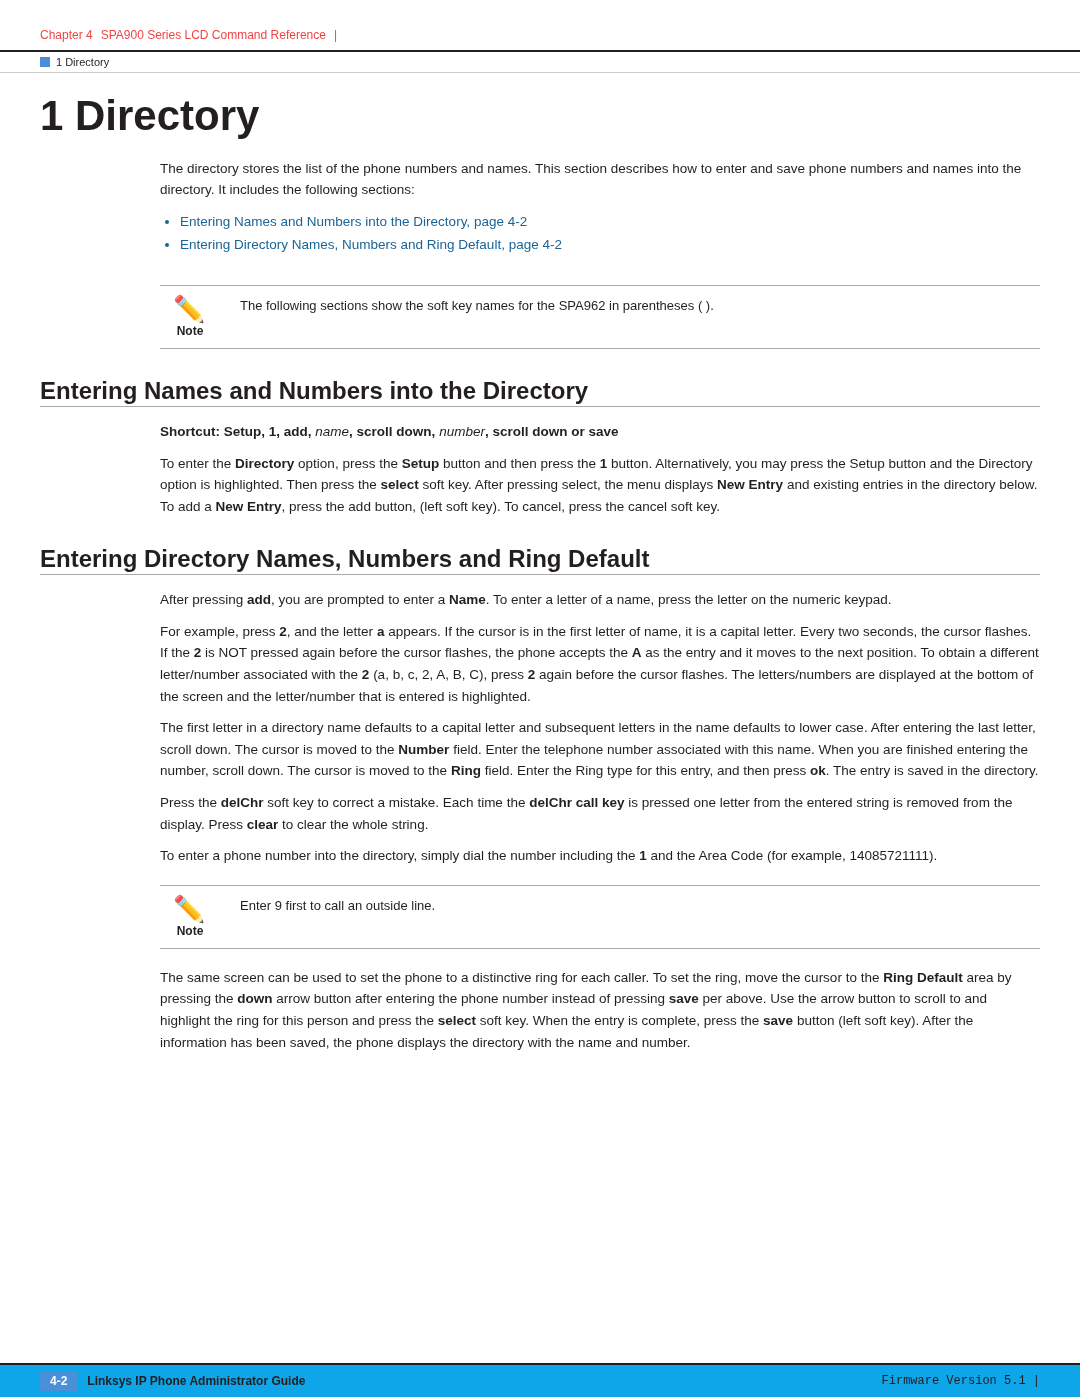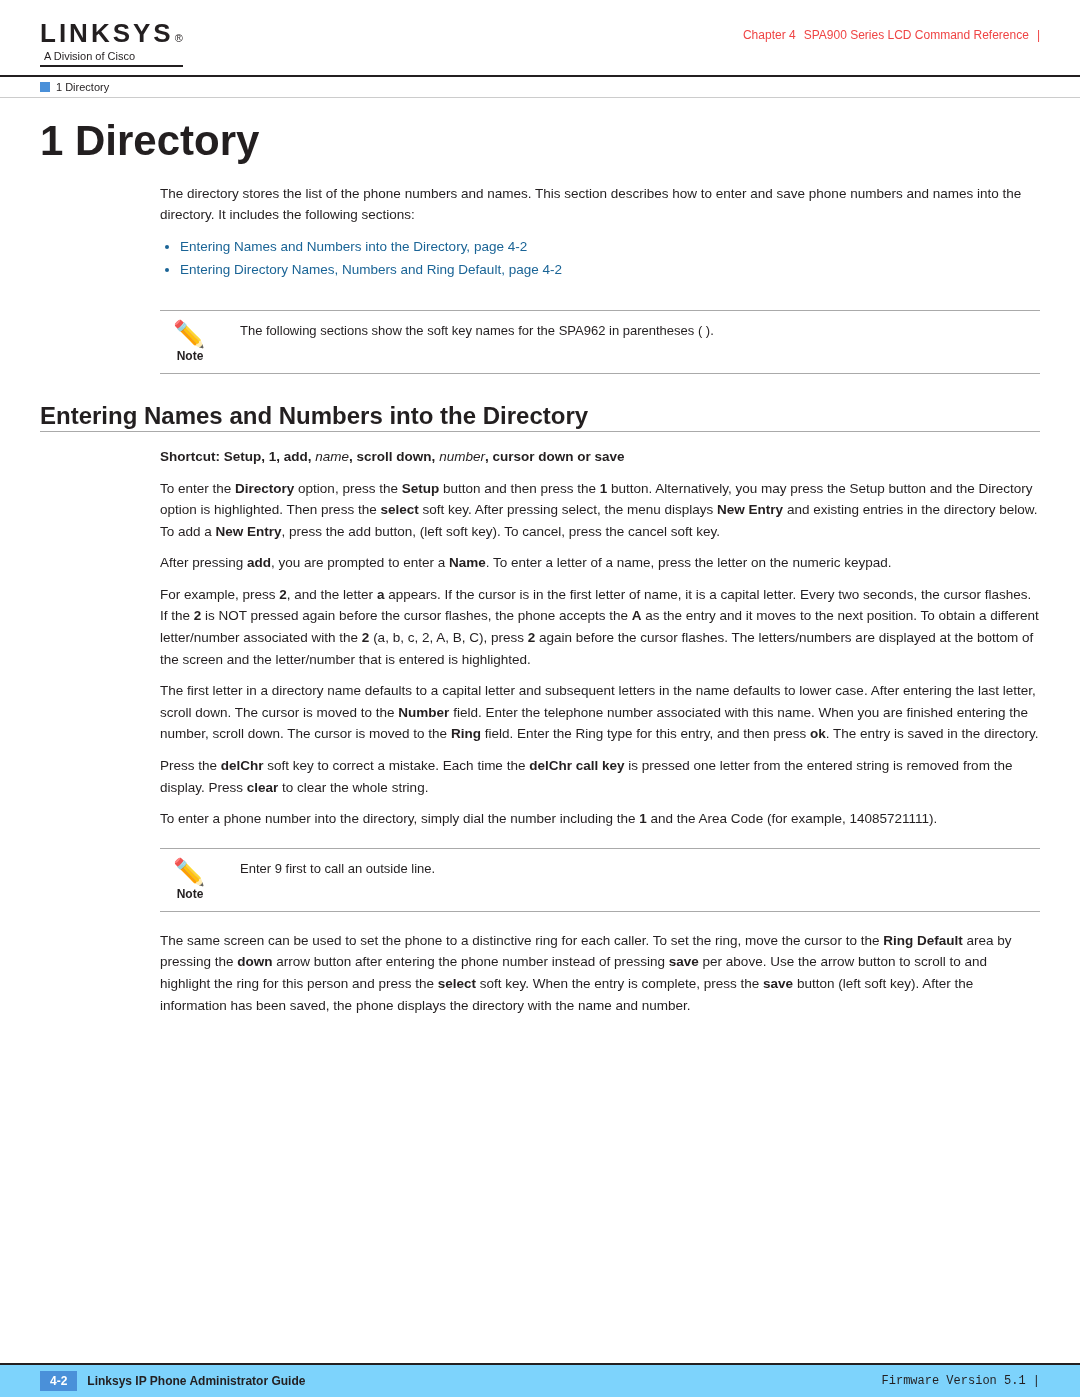--- a/index.html
+++ b/index.html
@@ -175,21 +175,21 @@
     .footer {
       position: absolute;
       bottom: 0;
       left: 0;
       right: 0;
       border-top: 2px solid #231f20;
       display: flex;
       align-items: center;
       justify-content: space-between;
       padding: 6px 40px;
-      background: #7dd3fc;
+      background: #0ea5e9;
     }
 
     .footer-left {
       display: flex;
       align-items: center;
       gap: 10px;
     }
 
     .footer-page-badge {
       background: #4a90d9;
@@ -253,28 +253,20 @@
     }
 
     .bold { font-weight: bold; }
     .italic { font-style: italic; }
 
   </style>
 </head>
 <body>
 
 <div class="header">
-  <div class="linksys-logo">
-    <div class="linksys-title-row">
-      <span class="linksys-name">LINKSYS</span>
-        <span class="linksys-reg">®</span>
-    </div>
-    <div class="division-cisco">A Division of Cisco</div>
-    <div class="logo-underline"></div>
-  </div>
   <div class="header-right">
     <span class="chapter-info">Chapter 4</span>
     <span>SPA900 Series LCD Command Reference</span>
     <span>|</span>
   </div>
 </div>
 
 <div class="breadcrumb-bar">
   <span class="breadcrumb-icon"></span>
   <span class="breadcrumb-text">1 Directory</span>
@@ -297,27 +289,28 @@
       <span class="note-pencil-icon">✏️</span>
       <span class="note-label">Note</span>
     </div>
     <p class="note-text">The following sections show the soft key names for the SPA962 in parentheses ( ).</p>
   </div>
 
   <h2 class="section-heading">Entering Names and Numbers into the Directory</h2>
 
   <div class="section-content">
     <p class="shortcut-line">
-      Shortcut: Setup, 1, <span class="bold">add</span>, <em class="italic">name</em>, <span class="bold">scroll down</span>, <em class="italic">number</em>, <span class="bold">cursor down or save</span>
+      Shortcut: Setup, 1, <span class="bold">add</span>, <em class="italic">name</em>, <span class="bold">scroll down</span>, <em class="italic">number</em>, <span class="bold">scroll down or save</span>
     </p>
     <p>
       To enter the <strong>Directory</strong> option, press the <strong>Setup</strong> button and then press the <strong>1</strong> button. Alternatively, you may press the Setup button and the Directory option is highlighted. Then press the <strong>select</strong> soft key. After pressing select, the menu displays <strong>New Entry</strong> and existing entries in the directory below. To add a <strong>New Entry</strong>, press the add button, (left soft key). To cancel, press the cancel soft key.
     </p>
   </div>
 
+  <h2 class="section-heading">Entering Directory Names, Numbers and Ring Default</h2>
 
   <div class="section-content">
     <p>
       After pressing <strong>add</strong>, you are prompted to enter a <strong>Name</strong>. To enter a letter of a name, press the letter on the numeric keypad.
     </p>
     <p>
       For example, press <strong>2</strong>, and the letter <strong>a</strong> appears. If the cursor is in the first letter of name, it is a capital letter. Every two seconds, the cursor flashes. If the <strong>2</strong> is NOT pressed again before the cursor flashes, the phone accepts the <strong>A</strong> as the entry and it moves to the next position. To obtain a different letter/number associated with the <strong>2</strong> (a, b, c, 2, A, B, C), press <strong>2</strong> again before the cursor flashes. The letters/numbers are displayed at the bottom of the screen and the letter/number that is entered is highlighted.
     </p>
     <p>
       The first letter in a directory name defaults to a capital letter and subsequent letters in the name defaults to lower case. After entering the last letter, scroll down. The cursor is moved to the <strong>Number</strong> field. Enter the telephone number associated with this name. When you are finished entering the number, scroll down. The cursor is moved to the <strong>Ring</strong> field. Enter the Ring type for this entry, and then press <strong>ok</strong>. The entry is saved in the directory.

